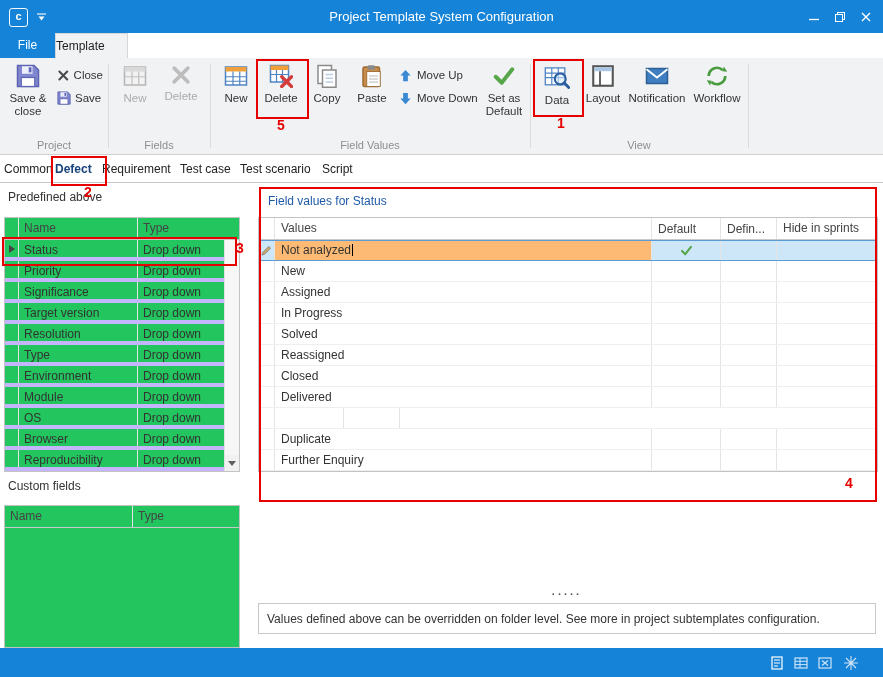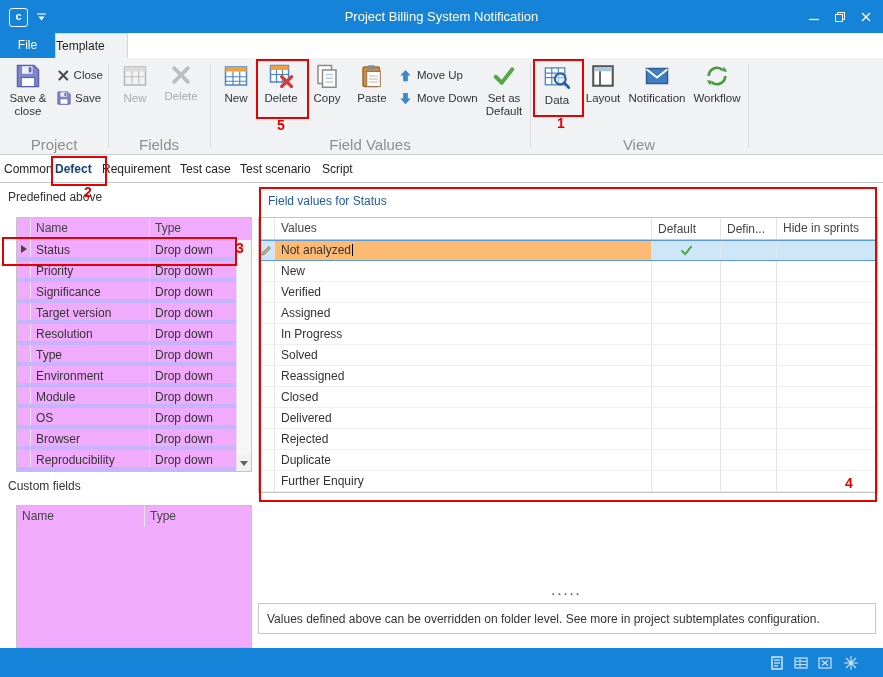--- a/index.html
+++ b/index.html
@@ -15,35 +15,35 @@
   .winbtn{width:26px;height:33px;display:flex;align-items:center;justify-content:center;cursor:default}
 
   
   .tabrow{position:absolute;left:0;top:33px;width:883px;height:38px;background:#fff}
   .file-tab{position:absolute;left:0;top:0;width:55px;height:25px;background:#1583d7;color:#fff;text-align:center;line-height:25px}
   .template-tab{position:absolute;left:55px;top:0;width:73px;height:25px;background:#f1f2f4;color:#1e1e1e;text-align:left;line-height:24px;border:1px solid #d6d6d6;border-bottom:none;box-sizing:border-box}
 
   
   .ribbon{position:absolute;left:0;top:58px;width:883px;height:97px;background:#f1f2f4;border-bottom:1px solid #cfcfcf;box-sizing:border-box}
   .vsep{position:absolute;top:6px;height:84px;width:1px;background:#dcdcdc}
-  .gcap{position:absolute;bottom:2px;height:14px;line-height:14px;text-align:center;color:#8e8e8e;font-size:15px}
+  .gcap{position:absolute;bottom:2px;height:14px;line-height:14px;text-align:center;color:#8e8e8e;font-size:11px}
   .rbtn{position:absolute;top:3px;height:76px;display:flex;flex-direction:column;align-items:center;padding-top:3px;box-sizing:border-box}
   .rbtn .blabel{margin-top:4px;text-align:center;line-height:13px;white-space:pre-line;font-size:11.5px;color:#333}
   .rbtn.disabled .blabel{color:#ababab}
   .sbtn{position:absolute;height:18px;display:flex;align-items:center;gap:4px;font-size:11.5px;color:#333;white-space:nowrap}
   .ic-dark{color:#4a4a4a}.ic-gray{color:#bdbdbd}
 
   
   .tabstrip{position:absolute;left:0;top:155px;width:883px;height:28px;background:#fff;border-bottom:1px solid #c6c6c6;box-sizing:border-box}
   .dtab{position:absolute;top:4px;height:20px;line-height:20px;color:#222}
   .dtab.active{font-weight:bold;color:#17427a}
 
   
   .panel-label{position:absolute;color:#333}
-  .ltable{position:absolute;left:16px;width:234px;background:#f0abfc;border:1px solid #c3c3c3;box-sizing:content-box}
+  .ltable{position:absolute;left:4px;width:234px;background:#22c55e;border:1px solid #c3c3c3;box-sizing:content-box}
   .lrow{display:flex;height:21px;border-bottom:4px solid #c4b5fd;box-sizing:border-box}
   .lrow.head{height:22px;border-bottom:1px solid #c9c9c9;color:#444}
   .lcell{box-sizing:border-box;padding:3px 5px;white-space:nowrap;overflow:hidden}
   .lc-ind{width:14px;padding:0;border-right:1px solid #e4e4e4;display:flex;align-items:center;justify-content:center}
   .lc-name{width:119px;border-right:1px solid #e4e4e4}
   .lc-type{width:101px}
   .cc-name{width:128px;border-right:1px solid #e4e4e4}
   .cc-type{width:106px}
   .tri-right{width:0;height:0;border-left:6px solid #444;border-top:4px solid transparent;border-bottom:4px solid transparent}
   .lscroll{position:absolute;right:0;top:22px;bottom:0;width:15px;background:#f6f6f6;border-left:1px solid #e2e2e2;box-sizing:border-box}
@@ -171,21 +171,21 @@
 </svg>
 
 <div id="screen">
 
   <div class="titlebar">
     <div class="app-logo">c</div>
     <svg class="qat" width="11" height="9" viewBox="0 0 11 9">
       <path d="M1 1h9" stroke="#fff" stroke-width="1.1"></path>
         <path d="M2.5 3.5L5.5 7.5l3-4z" fill="#fff"></path>
     </svg>
-    <div class="wtitle">Project Billing System Notification</div>
+    <div class="wtitle">Project Template System Configuration</div>
     <div class="winbtns">
       <div class="winbtn">
         <svg width="12" height="12" viewBox="0 0 12 12">
             <path d="M1 8.5h10" stroke="#fff" stroke-width="1.3"></path>
           </svg>
       </div>
       <div class="winbtn">
         <svg width="12" height="12" viewBox="0 0 12 12">
             <rect x="3.5" y="1.5" width="7" height="7" fill="none" stroke="#fff"></rect>
             <rect x="1.5" y="3.5" width="7" height="7" fill="#1583d7" stroke="#fff"></rect>
@@ -443,27 +443,20 @@
 
     <div class="rrow">
       <div class="rcell rc-ind"></div>
       <div class="rcell rc-val">New</div>
       <div class="rcell rc-def"></div>
       <div class="rcell rc-dfn"></div>
       <div class="rcell rc-hide"></div>
     </div>
     <div class="rrow">
       <div class="rcell rc-ind"></div>
-      <div class="rcell rc-val">Verified</div>
-      <div class="rcell rc-def"></div>
-      <div class="rcell rc-dfn"></div>
-      <div class="rcell rc-hide"></div>
-    </div>
-    <div class="rrow">
-      <div class="rcell rc-ind"></div>
       <div class="rcell rc-val">Assigned</div>
       <div class="rcell rc-def"></div>
       <div class="rcell rc-dfn"></div>
       <div class="rcell rc-hide"></div>
     </div>
     <div class="rrow">
       <div class="rcell rc-ind"></div>
       <div class="rcell rc-val">In Progress</div>
       <div class="rcell rc-def"></div>
       <div class="rcell rc-dfn"></div>
@@ -492,21 +485,20 @@
     </div>
     <div class="rrow">
       <div class="rcell rc-ind"></div>
       <div class="rcell rc-val">Delivered</div>
       <div class="rcell rc-def"></div>
       <div class="rcell rc-dfn"></div>
       <div class="rcell rc-hide"></div>
     </div>
     <div class="rrow">
       <div class="rcell rc-ind"></div>
-      <div class="rcell rc-val">Rejected</div>
       <div class="rcell rc-def"></div>
       <div class="rcell rc-dfn"></div>
       <div class="rcell rc-hide"></div>
     </div>
     <div class="rrow">
       <div class="rcell rc-ind"></div>
       <div class="rcell rc-val">Duplicate</div>
       <div class="rcell rc-def"></div>
       <div class="rcell rc-dfn"></div>
       <div class="rcell rc-hide"></div>

